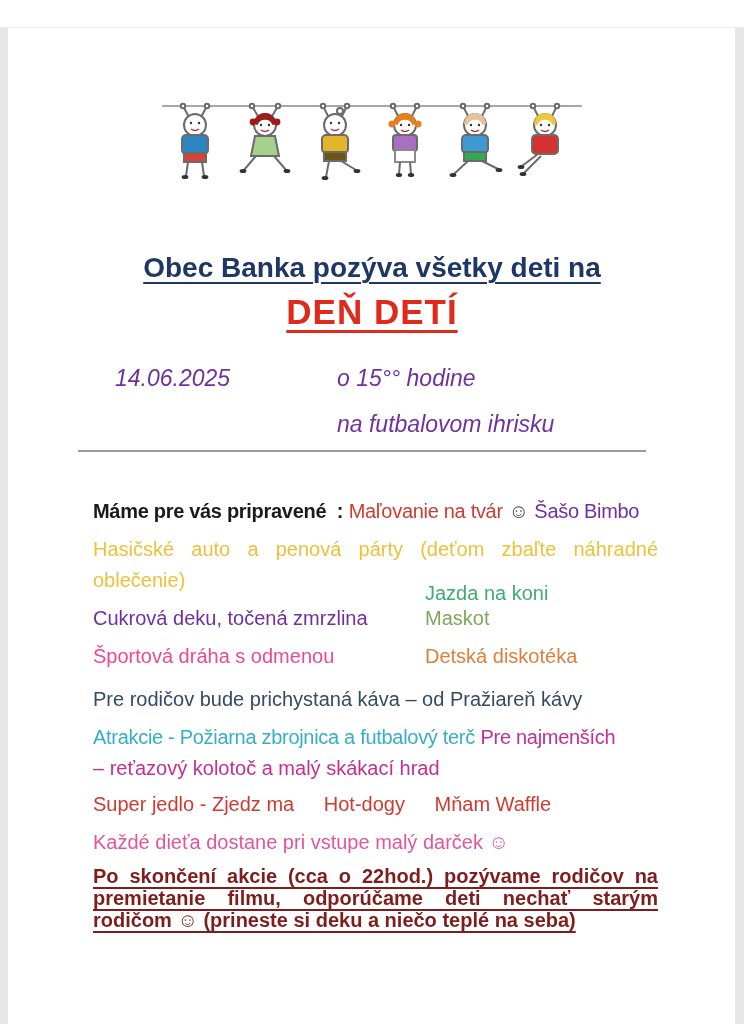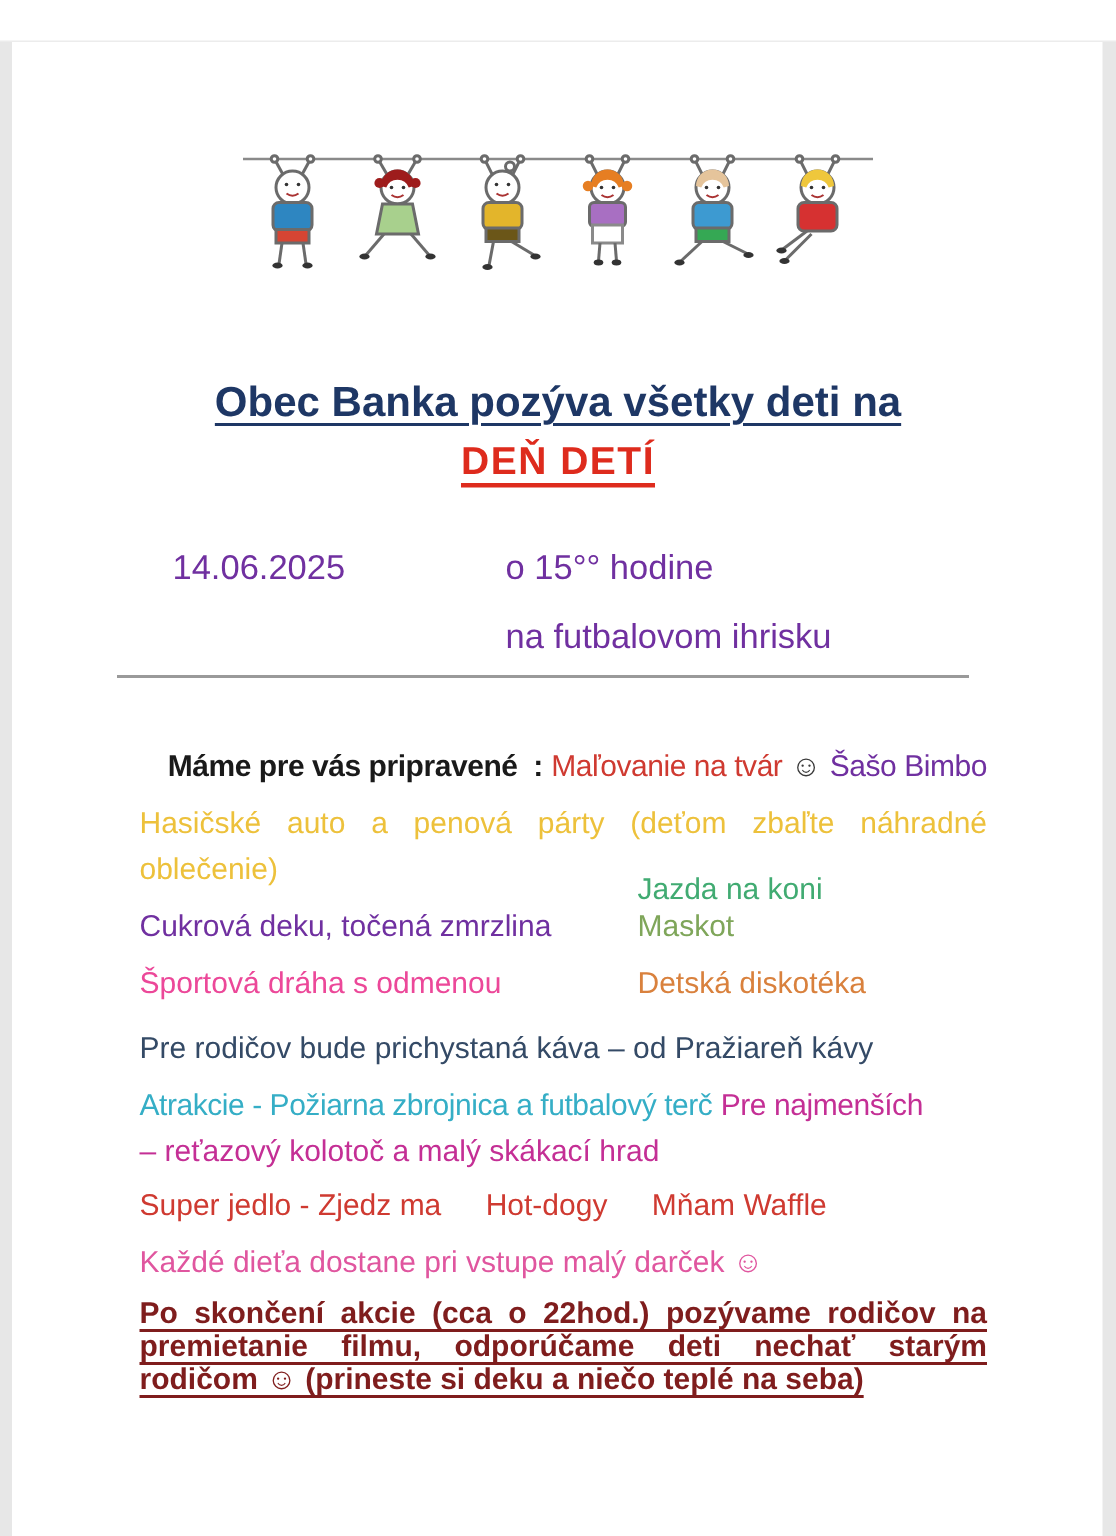--- a/index.html
+++ b/index.html
@@ -14,39 +14,39 @@
 
   .banner{position:absolute;left:160px;top:98px;width:424px;height:88px;}
 
   .title-invite{
     position:absolute;top:252px;left:0;width:744px;text-align:center;
     font-size:28px;font-weight:bold;color:#1E3765;
     text-decoration:underline;text-underline-offset:5px;text-decoration-thickness:2px;
   }
   .title-event{
     position:absolute;top:292px;left:0;width:744px;text-align:center;
-    font-size:26px;font-weight:bold;color:#DE2B1D;letter-spacing:1px;
+    font-size:35px;font-weight:bold;color:#DE2B1D;letter-spacing:1px;
     text-decoration:underline;text-underline-offset:6px;text-decoration-thickness:3px;
   }
-  .info{position:absolute;color:#7030A0;font-size:23px;}
+  .info{position:absolute;color:#7030A0;font-size:23px;font-style:italic;}
   .info.date{left:115px;top:365px;}
   .info.time{left:337px;top:365px;}
   .info.place{left:337px;top:411px;}
 
   .divider{position:absolute;left:78px;top:450px;width:568px;height:2px;background:#9a9a9a;}
 
   .content{position:absolute;left:93px;top:496px;width:565px;font-size:20px;line-height:31px;}
   .content p{margin:0 0 7px 0;position:relative;}
   .content p.gap-lg{margin-bottom:12px;}
   .content p.gap-xl{}
   .abs2{position:absolute;left:332px;top:44px;}
   .col2{position:absolute;left:332px;top:0;}
   .col3{position:absolute;left:422px;top:0;}
   .tight{letter-spacing:-0.3px;}
-  .nowrap{white-space:nowrap;text-align:right;}
+  .nowrap{white-space:nowrap;}
   .just{text-align:justify;}
 
   .b{font-weight:bold;}
   .c-black{color:#1a1a1a;}
   .c-red{color:#CF3A31;}
   .c-purple{color:#7030A0;}
   .c-yellow{color:#EDC13B;}
   .c-green{color:#41AB72;}
   .c-olive{color:#7FA65A;}
   .c-navy{color:#344A66;}

